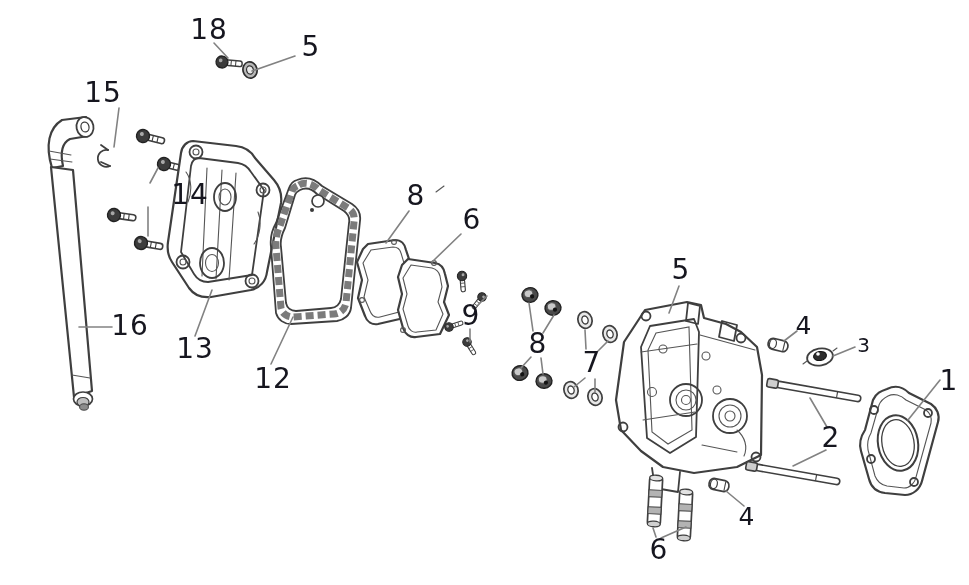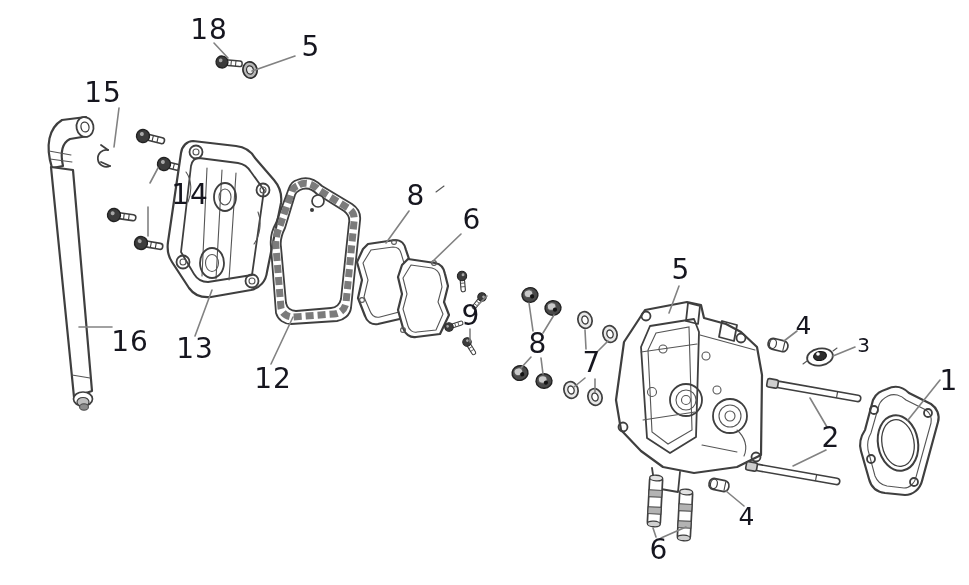--- a/index.html
+++ b/index.html
@@ -241,21 +241,21 @@
     <path class="leader" d="M940,380 L908,420"></path>
     <path class="leader" d="M656,537 L653,528 M661,538 L686,527"></path>
     <path class="leader" d="M744,506 L726,491"></path>
   </g>
 </svg>
 
 <div class="callout" style="left:209px;top:30px;">18</div>
 <div class="callout" style="left:311px;top:47px;">5</div>
 <div class="callout" style="left:103px;top:93px;">15</div>
 <div class="callout" style="left:150px;top:195px;margin-left:40px;">14</div>
-<div class="callout" style="left:130px;top:326px;margin-top:16px;">16</div>
+<div class="callout" style="left:130px;top:326px;">16</div>
 <div class="callout" style="left:195px;top:349px;">13</div>
 <div class="callout" style="left:273px;top:379px;">12</div>
 <div class="callout" style="left:416px;top:196px;">8</div>
 <div class="callout" style="left:472px;top:220px;">6</div>
 <div class="callout" style="left:471px;top:316px;">9</div>
 <div class="callout" style="left:538px;top:344px;">8</div>
 <div class="callout" style="left:592px;top:363px;">7</div>
 <div class="callout" style="left:681px;top:270px;">5</div>
 <div class="callout mid" style="left:804px;top:325px;">4</div>
 <div class="callout small" style="left:864px;top:345px;">3</div>

